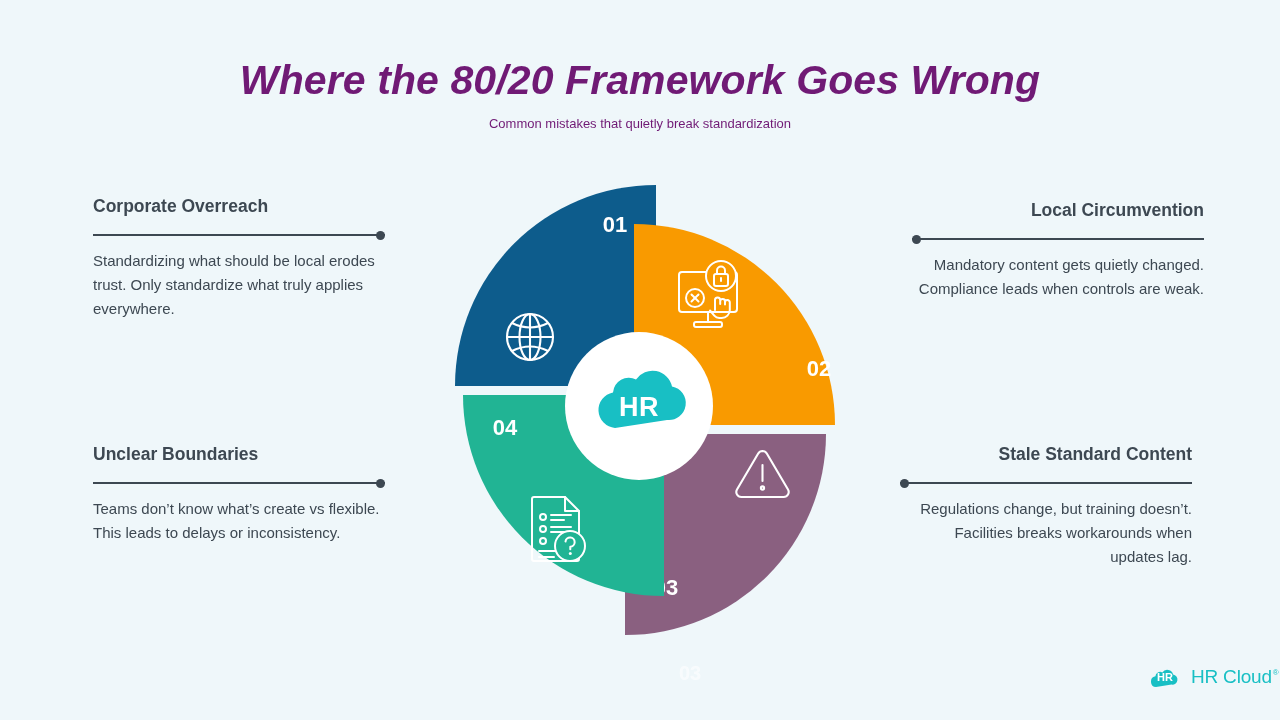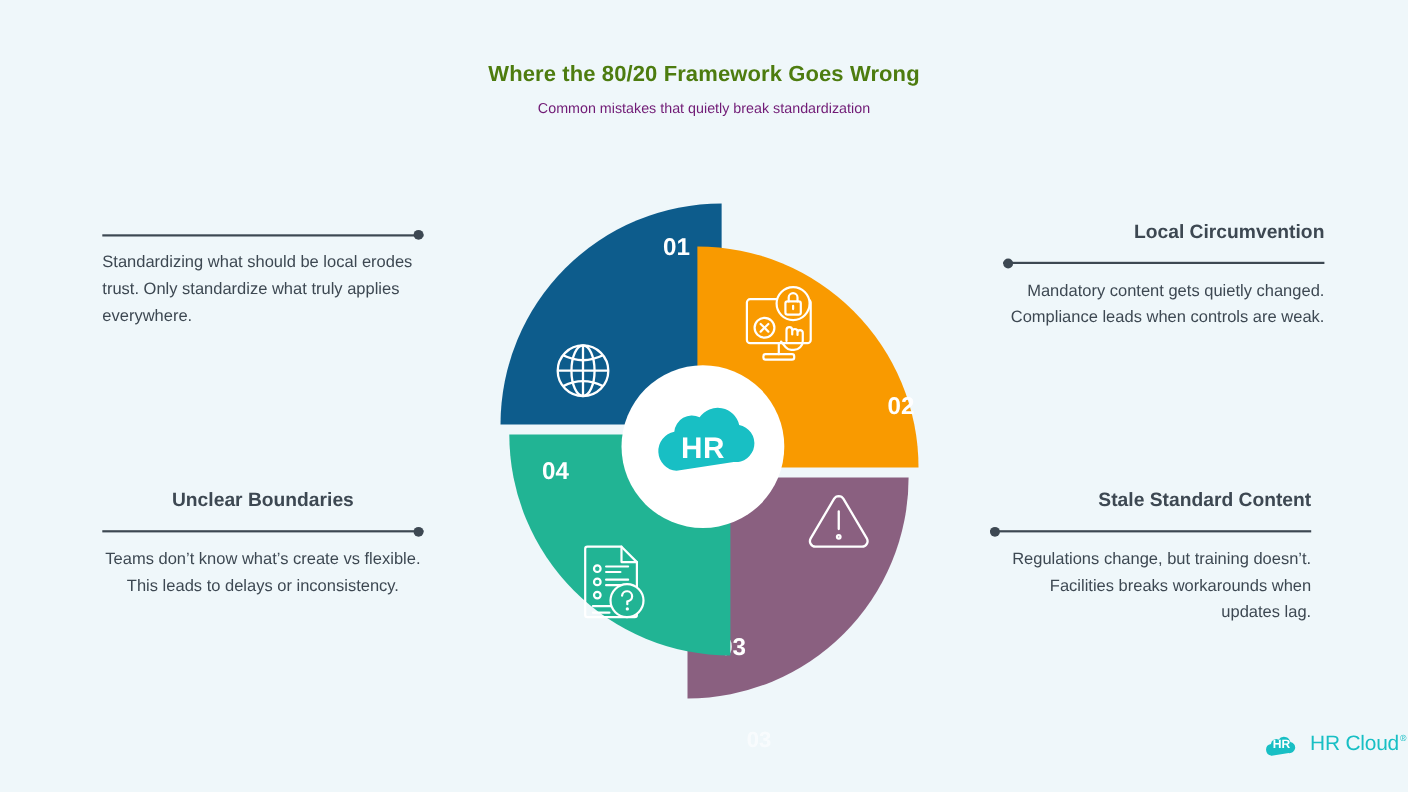--- a/index.html
+++ b/index.html
@@ -17,25 +17,26 @@
 
   
   #header {
     position: absolute;
     left: 0;
     top: 56px;
     width: 1280px;
     text-align: center;
   }
   #page-title {
-    font-size: 20px;
-    font-weight: bold;
-    color: #4d7c0f;
+    font-size: 41px;
+    font-weight: bold;
+    color: #701a75;
     letter-spacing: 0.1px;
     line-height: 1.2;
+    font-style: italic;
   }
   #page-subtitle {
     font-size: 13px;
     color: #701a75;
     margin-top: 11px;
     line-height: 1.2;
   }
 
   
   .block {
@@ -75,21 +76,21 @@
   .block.right .rule-dot { left: 0; }
   .block-body {
     font-size: 15px;
     color: #3d4852;
     line-height: 1.62;
   }
   .block.left { text-align: left; }
   .block.right { text-align: right; }
 
   #block-1 { left: 93px;  top: 196px; }
-  #block-4 { left: 93px;  top: 444px; text-align: center; }
+  #block-4 { left: 93px;  top: 444px; }
   #block-2 { left: 912px; top: 200px; }
   #block-3 { left: 900px; top: 444px; }
 
   
   #wheel {
     position: absolute;
     left: 400px;
     top: 170px;
     width: 490px;
     height: 480px;
@@ -189,20 +190,21 @@
 </style>
 </head>
 <body style="background: rgb(239, 247, 250);">
 
 <div id="header">
   <div id="page-title">Where the 80/20 Framework Goes Wrong</div>
   <div id="page-subtitle">Common mistakes that quietly break standardization</div>
 </div>
 
 <div class="block left" id="block-1">
+  <div class="block-title">Corporate Overreach</div>
   <div class="rule">
     <div class="rule-line"></div>
     <div class="rule-dot"></div>
   </div>
   <div class="block-body">Standardizing what should be local erodes trust. Only standardize what truly applies everywhere.</div>
 </div>
 
 <div class="block right" id="block-2">
   <div class="block-title">Local Circumvention</div>
   <div class="rule">

